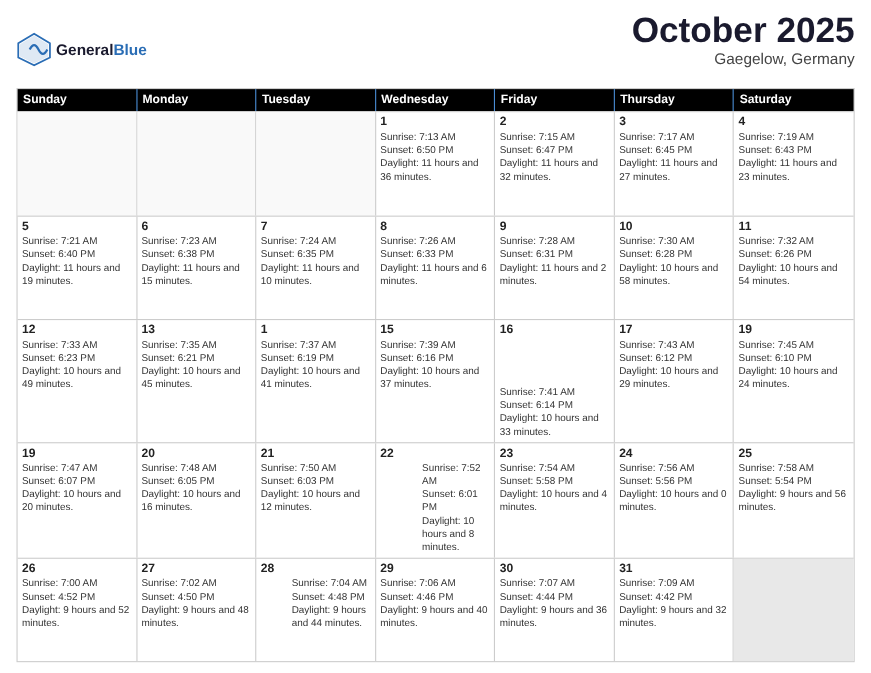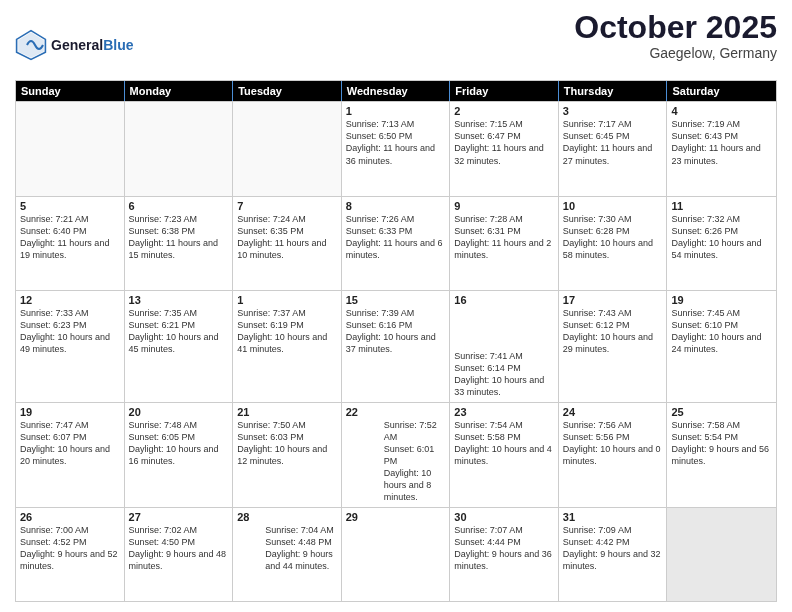--- a/index.html
+++ b/index.html
@@ -305,20 +305,23 @@
 Daylight: 9 hours and 48 minutes.</div>
           </div>
           <div class="cal-cell">
             <span class="day-num">28</span>
             <div class="cell-text" style="white-space: pre-line; margin-left: 28px;">Sunrise: 7:04 AM
 Sunset: 4:48 PM
 Daylight: 9 hours and 44 minutes.</div>
           </div>
           <div class="cal-cell">
             <span class="day-num">29</span>
+            <div class="cell-text" style="white-space: pre-line;">Sunrise: 7:06 AM
+Sunset: 4:46 PM
+Daylight: 9 hours and 40 minutes.</div>
           </div>
           <div class="cal-cell">
             <span class="day-num">30</span>
             <div class="cell-text" style="white-space: pre-line;">Sunrise: 7:07 AM
 Sunset: 4:44 PM
 Daylight: 9 hours and 36 minutes.</div>
           </div>
           <div class="cal-cell">
             <span class="day-num">31</span>
             <div class="cell-text" style="white-space: pre-line;">Sunrise: 7:09 AM

